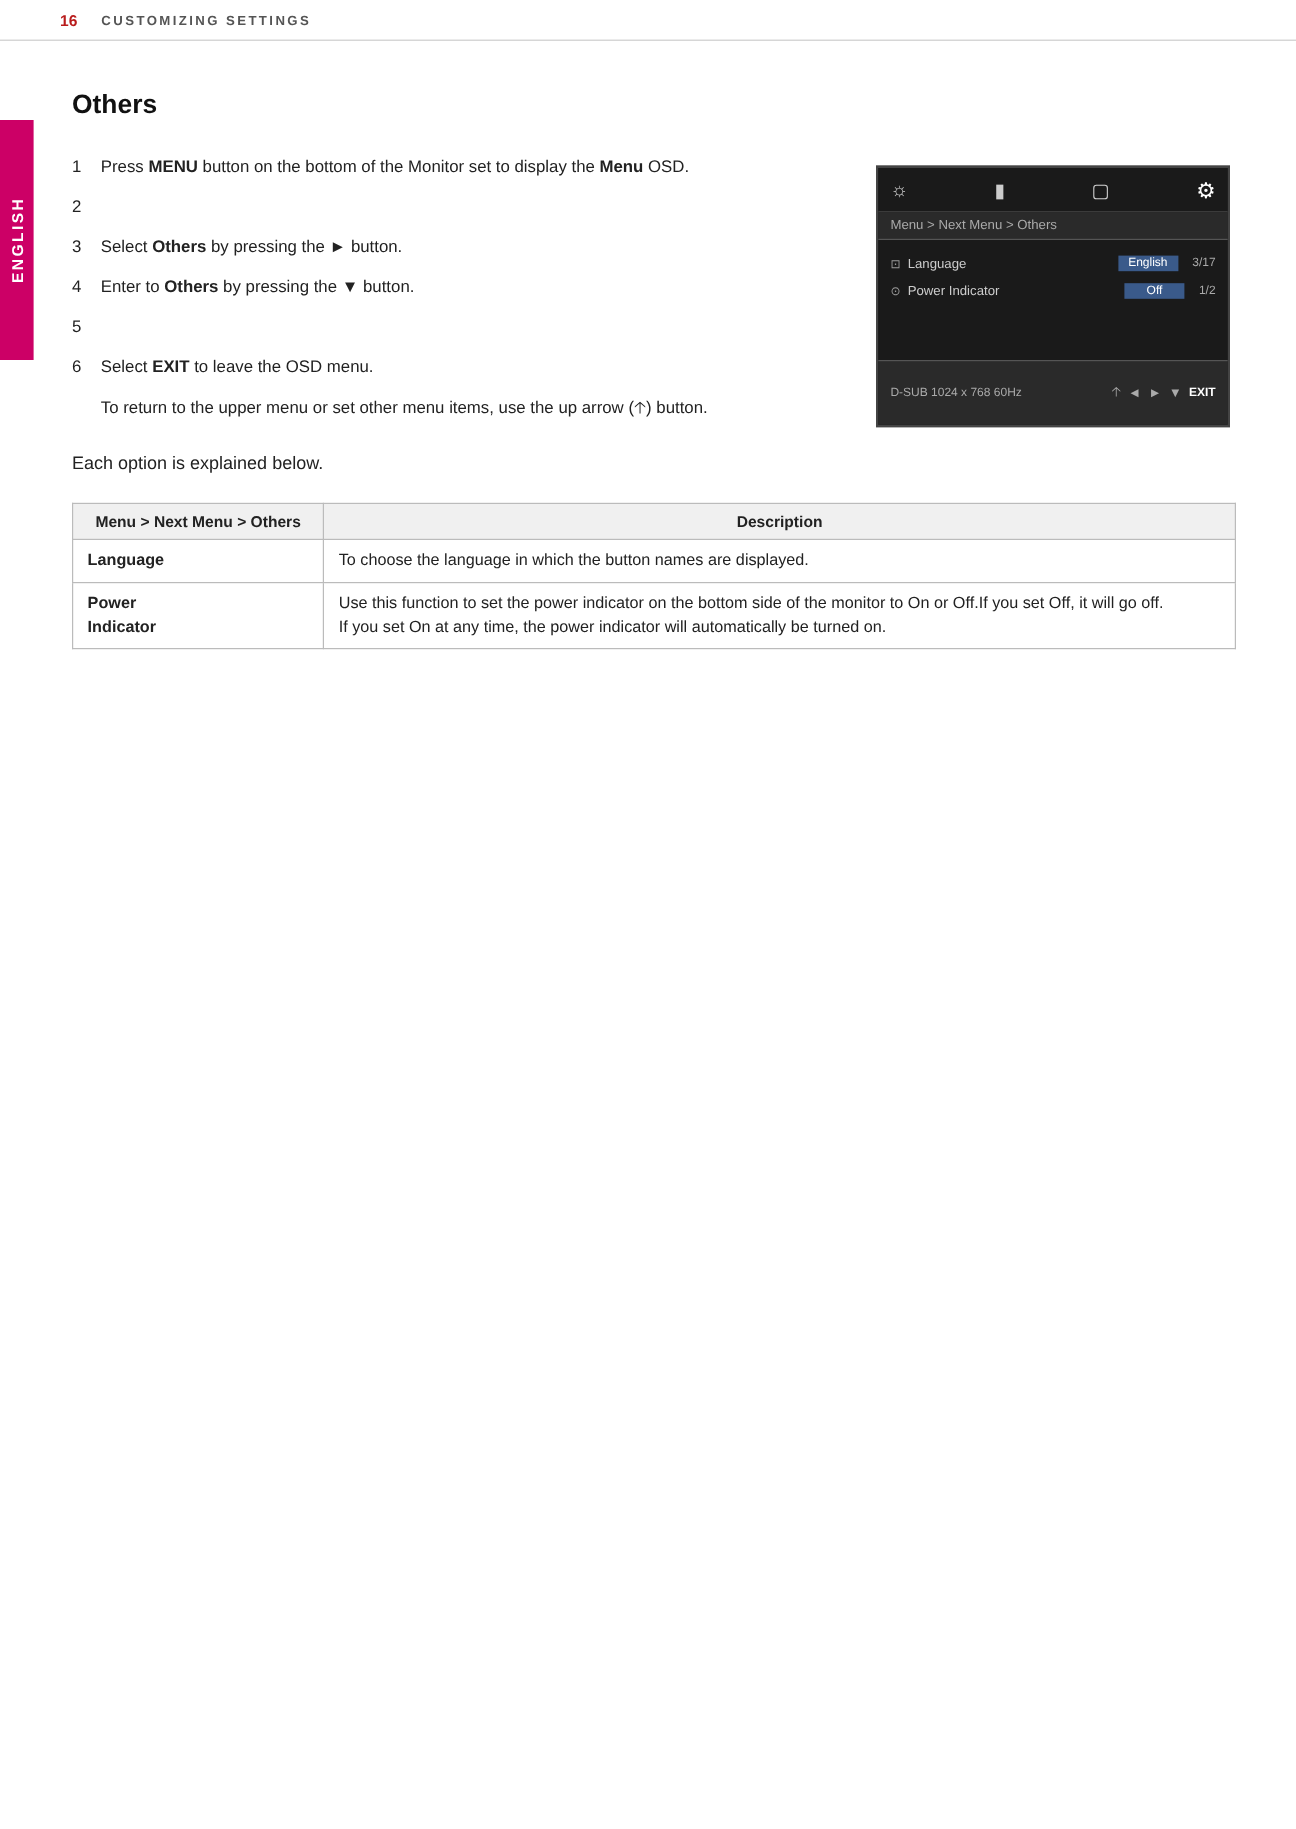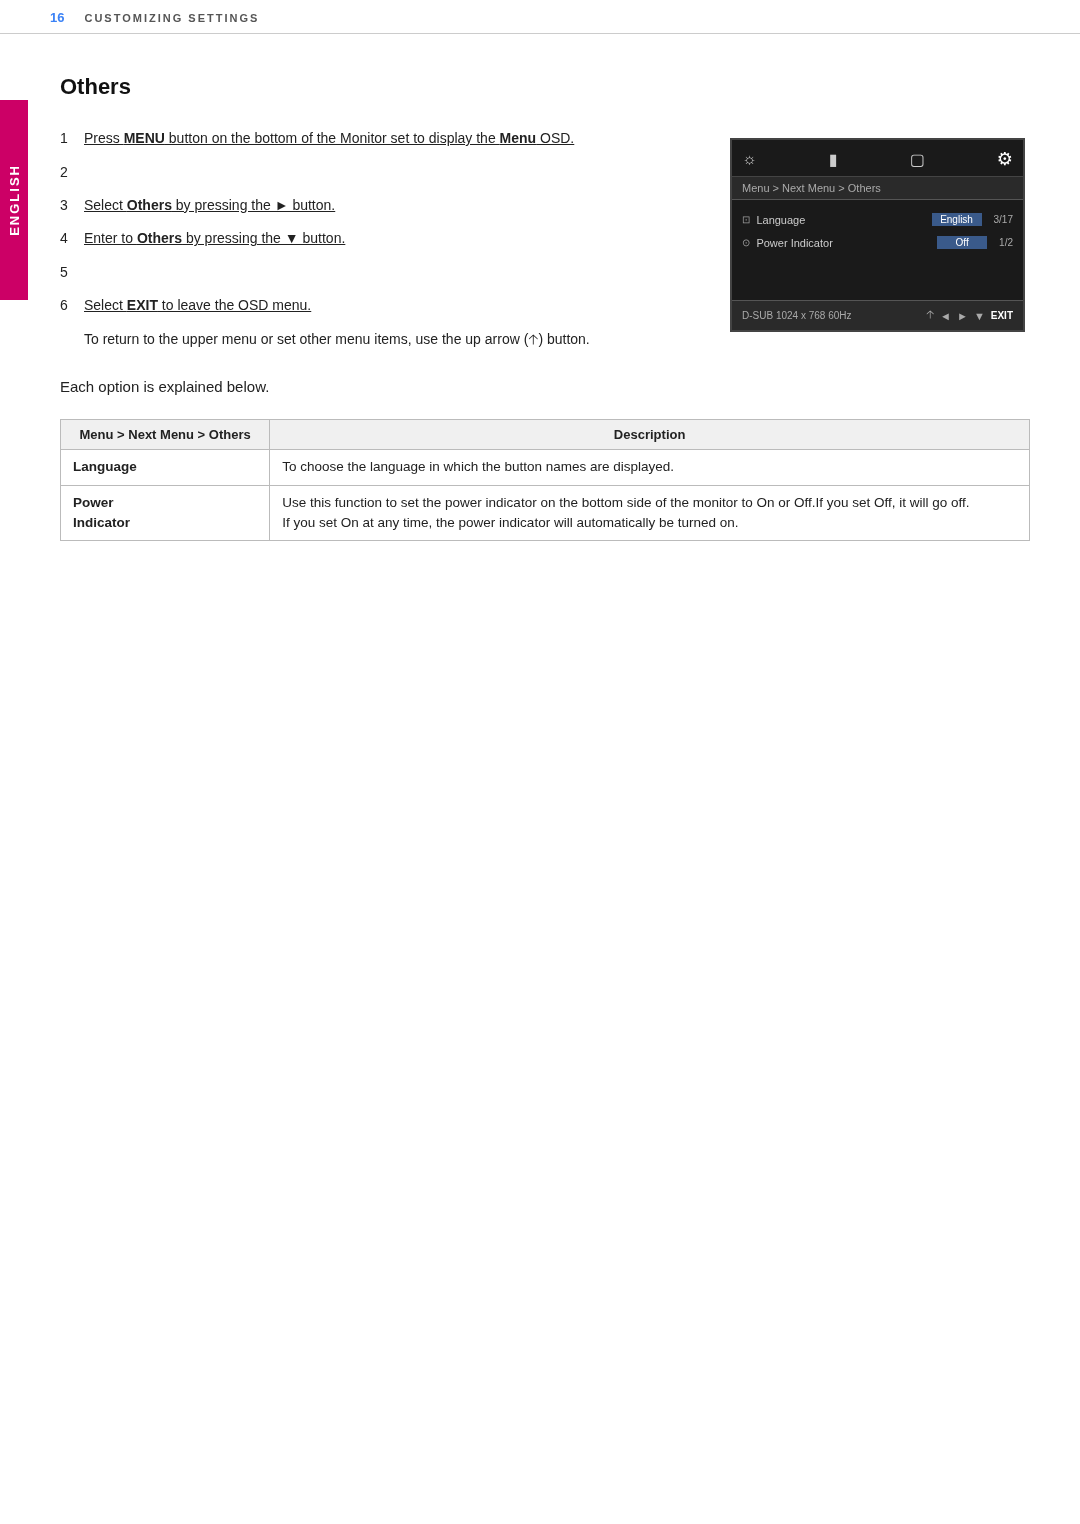--- a/index.html
+++ b/index.html
@@ -37,21 +37,21 @@
     
     .page-header {
       border-bottom: 1px solid #ccc;
       padding: 10px 50px 8px 50px;
       display: flex;
       align-items: center;
     }
     .page-number {
       font-size: 13px;
       font-weight: bold;
-      color: #3b82f6;
+      color: #b91c1c;
       margin-right: 20px;
     }
     .header-title {
       font-size: 11px;
       font-weight: bold;
       letter-spacing: 2px;
       color: #555;
       text-transform: uppercase;
       text-align: right;
     }
@@ -96,21 +96,20 @@
     }
     .step-number {
       font-size: 14px;
       color: #222;
       min-width: 14px;
     }
     .step-text {
       font-size: 14px;
       color: #222;
       line-height: 1.55;
-      text-decoration: underline;
     }
     .step-text strong {
       font-weight: bold;
     }
 
     .sub-note {
       margin-left: 24px;
       margin-top: 6px;
       margin-bottom: 10px;
       font-size: 14px;
@@ -187,21 +186,21 @@
       min-width: 50px;
       text-align: center;
     }
     .osd-menu-item .item-count {
       color: #aaa;
       font-size: 10px;
       margin-left: 6px;
     }
     .osd-footer {
       background: #2a2a2a;
-      padding: 5px 10px;
+      padding: 17px 10px;
       display: flex;
       justify-content: space-between;
       align-items: center;
       border-top: 1px solid #555;
     }
     .osd-resolution {
       color: #aaa;
       font-size: 10px;
     }
     .osd-nav-btns {

